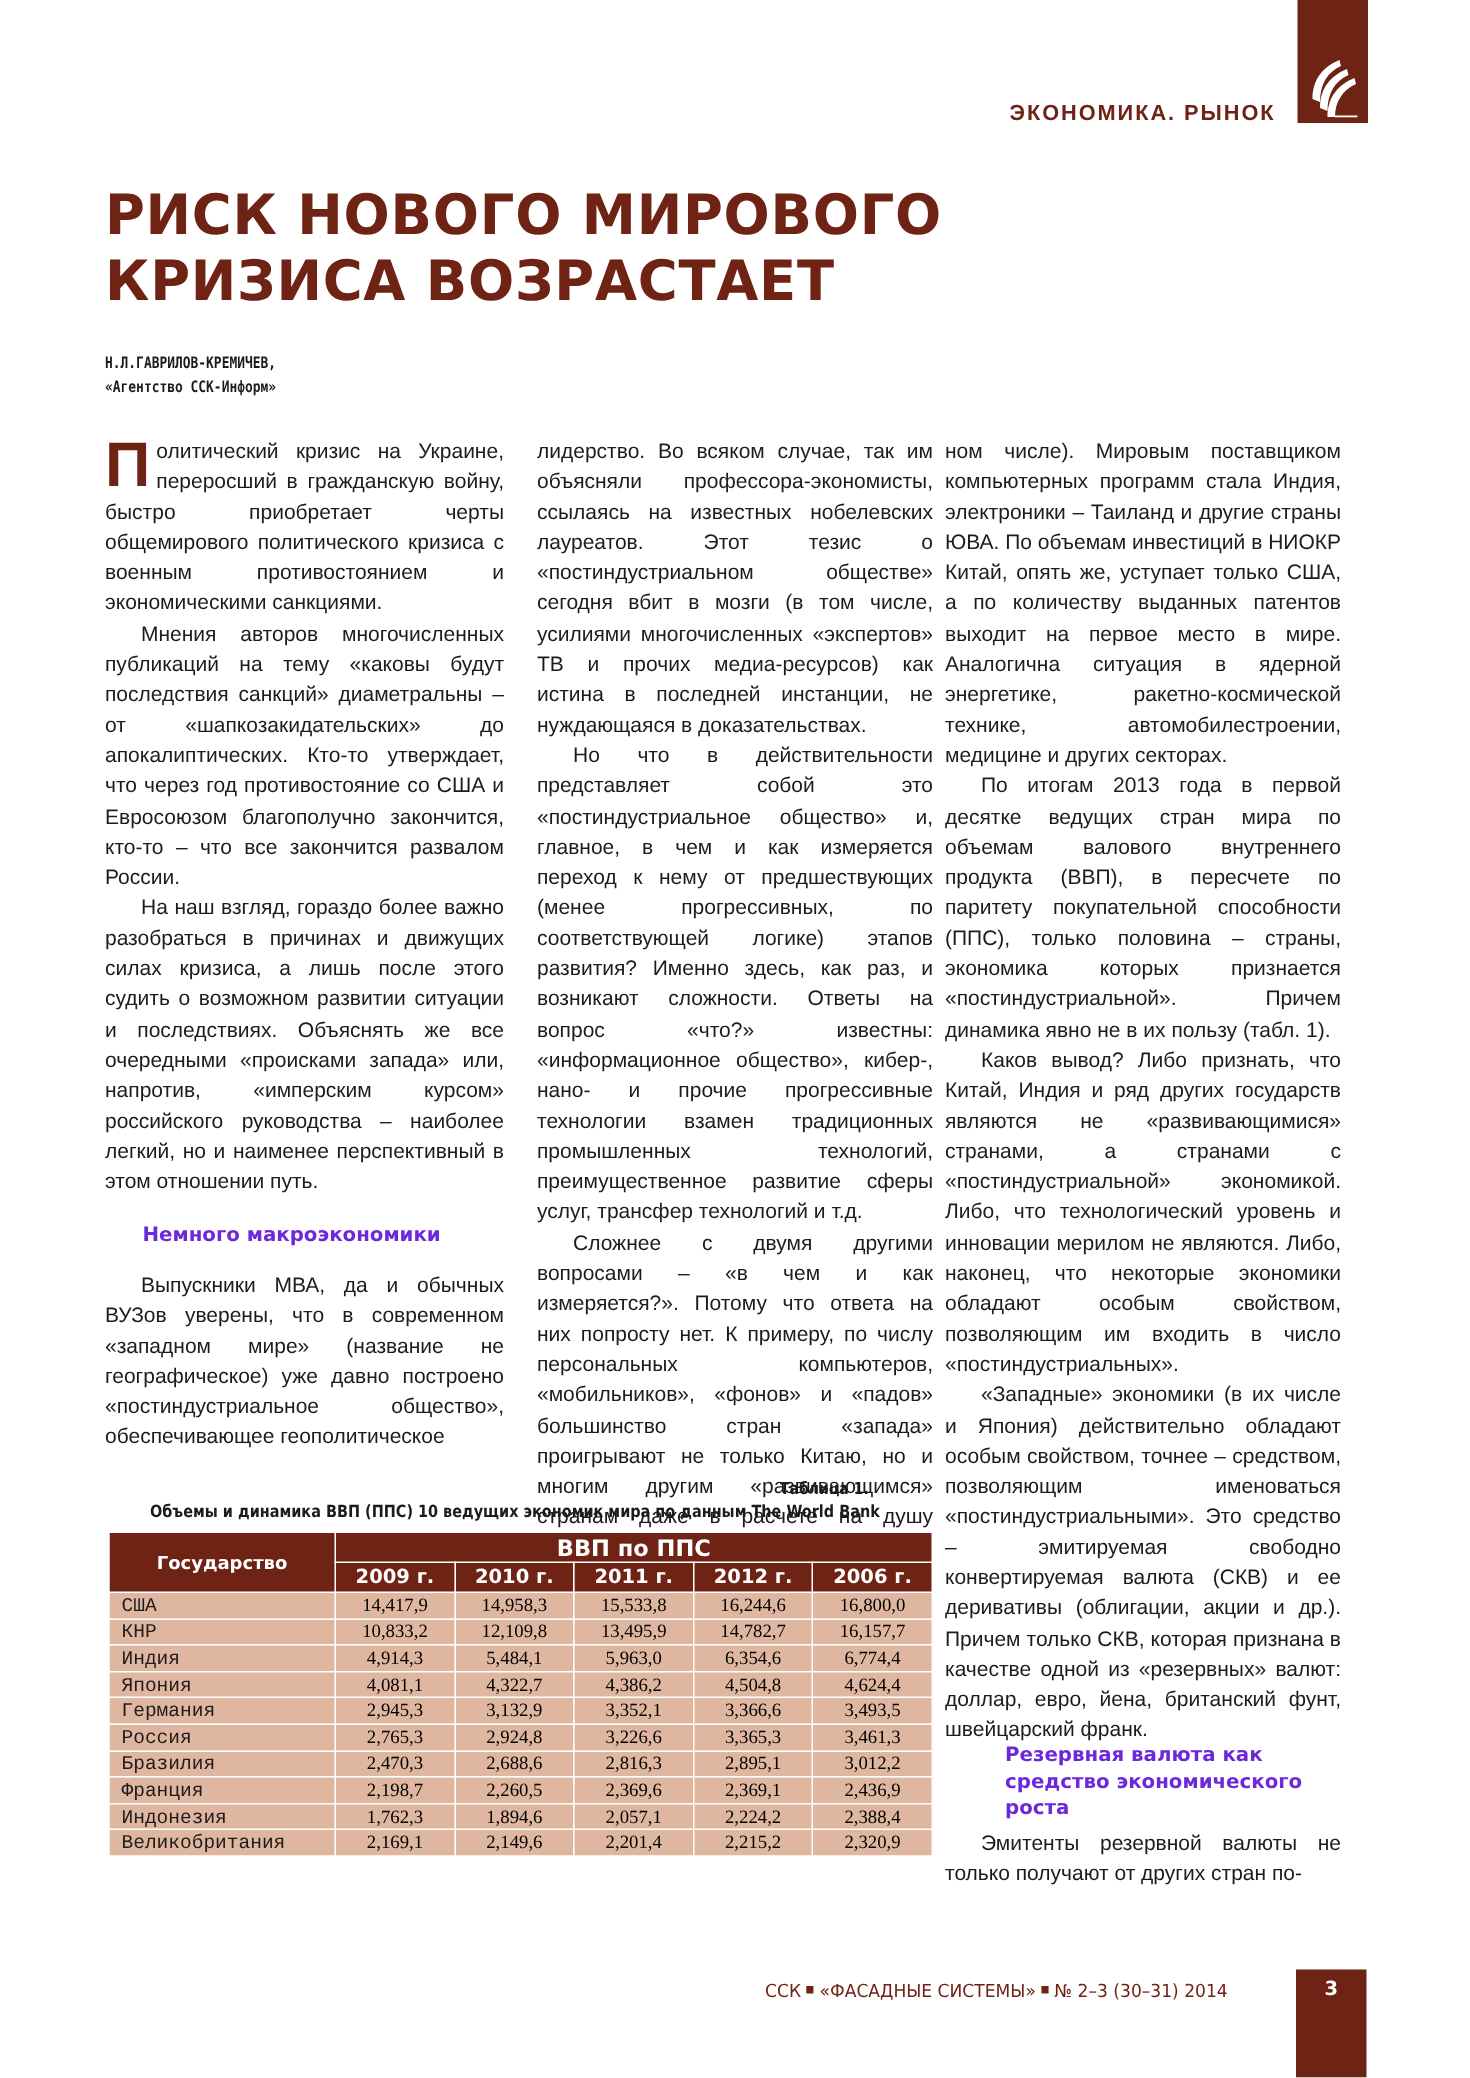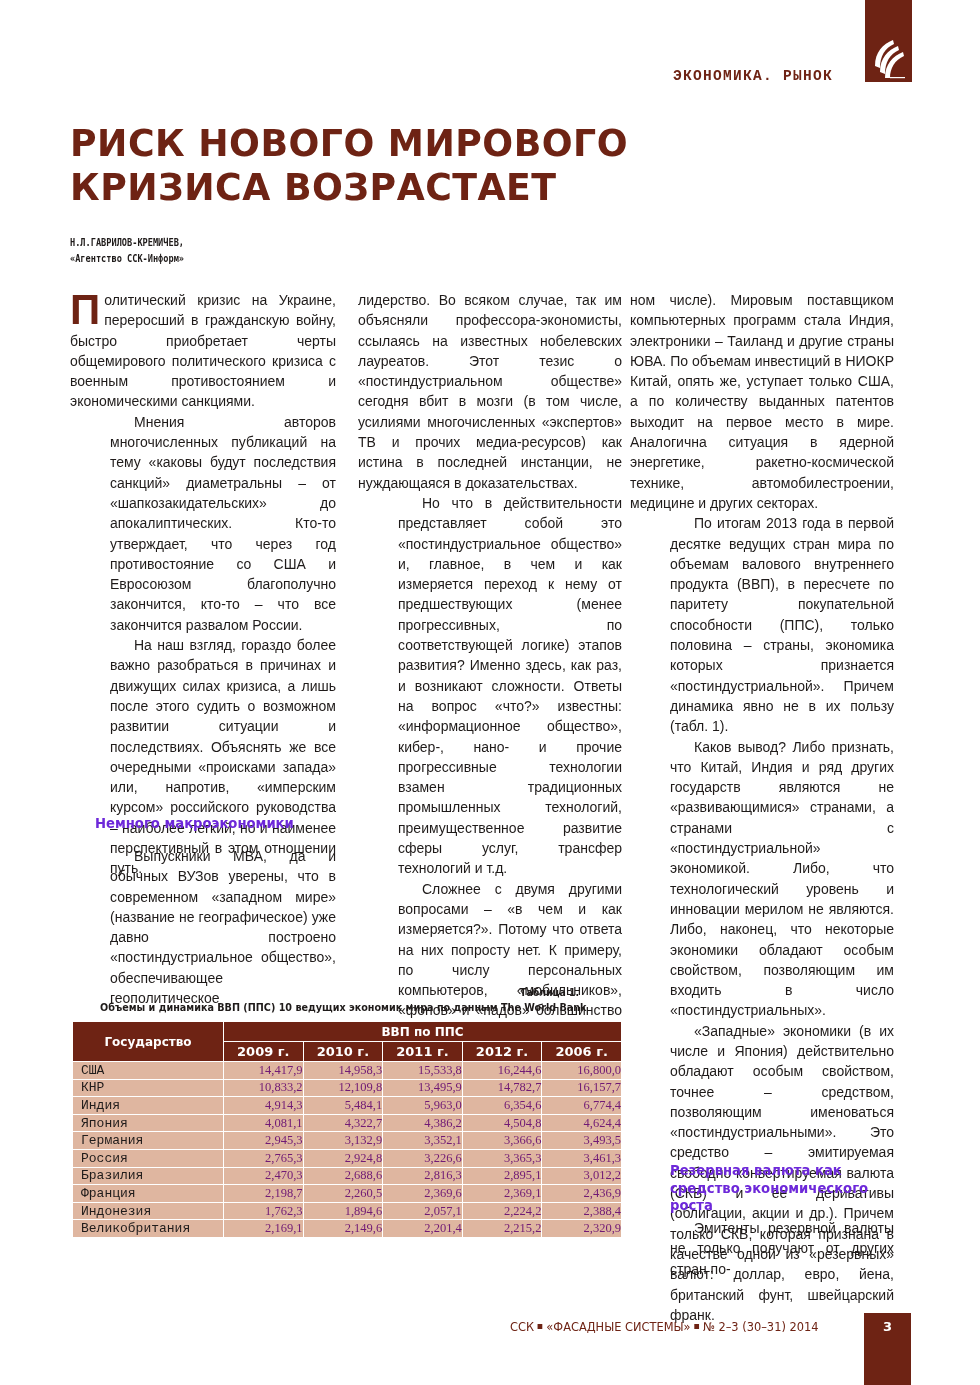--- a/index.html
+++ b/index.html
@@ -1,30 +1,30 @@
 <!DOCTYPE html>
 <html><head>
   <meta charset="utf-8">
   <style>
     html, body { margin: 0; padding: 0; background: #ffffff; }
     body { width: 980px; height: 1385px; position: relative; overflow: hidden;
            font-family: "Liberation Sans", sans-serif; color: #1f1b1a; }
     .logo-box { position: absolute; left: 865px; top: 0; width: 47px; height: 82px; background: #6e2314; }
     .logo-box svg { position: absolute; left: 6px; top: 36px; }
-    .section-label { position: absolute; left: 673px; top: 68px; font-family: Liberation Mono, monospace;
+    .section-label { position: absolute; left: 673px; top: 68px; font-family: Liberation Sans, sans-serif;
                      font-weight: bold; font-size: 14.5px; letter-spacing: 1.3px; color: #6e2314; }
     .title { position: absolute; left: 70px; top: 122px; width: 760px; margin: 0;
              font-family: "DejaVu Sans", sans-serif; font-weight: bold; font-size: 37px;
              line-height: 44px; color: #6e2314; letter-spacing: 0.5px; transform: scaleX(0.98); transform-origin: left; }
     .author { position: absolute; left: 70px; top: 234px; font-family: "DejaVu Sans Mono", monospace;
               font-size: 10.5px; font-weight: bold; line-height: 16px; color: #1f1b1a; transform: scaleX(0.82); transform-origin: left; }
     .author div { white-space: nowrap; }
     .col { position: absolute; top: 290px; font-size: 14px; line-height: 20.3px; text-align: justify; }
     .col p { margin: 0; }
-    .col p.indent { text-indent: 24px; margin-left: 40px; }
+    .col p.indent { text-indent: 24px; }
     .col1 { left: 70px; width: 266px; }
     .col2 { left: 358px; width: 264px; }
     .col3 { left: 630px; width: 264px; }
     .dropcap { float: left; font-size: 42px; line-height: 36px; color: #6e2314; font-weight: bold;
                margin: 2px 4px 0 0; font-family: "Liberation Sans", sans-serif; }
     .subhead { position: absolute; font-family: "DejaVu Sans", sans-serif; font-weight: bold; font-size: 13.2px;
                line-height: 17.5px; color: #6d28d9; }
     .subhead .bar { position: absolute; background: #dfb6a0; height: 8px; z-index: -1; }
     .sub1 { left: 95px; top: 815px; }
     .sub1 .bar { left: -25px; top: 0px; width: 70px; }
@@ -34,25 +34,25 @@
     .col3b { top: 1218px; }
     .table-caption-num { position: absolute; left: 520px; top: 986px; font-family: "DejaVu Sans", sans-serif; font-weight: bold;
                          font-size: 11px; color: #1f1b1a; transform: scaleX(0.85); transform-origin: left; }
     .table-caption { position: absolute; left: 100px; top: 1001px; width: 500px; font-family: "DejaVu Sans", sans-serif; font-weight: bold;
                      font-size: 11.2px; color: #1f1b1a; white-space: nowrap; transform: scaleX(0.86); transform-origin: left; }
     table.gdp { position: absolute; left: 72px; top: 1021px; width: 550px; border-collapse: collapse;
                 font-size: 12.5px; }
     table.gdp th { background: #6e2314; color: #ffffff; font-family: "DejaVu Sans", sans-serif; font-weight: bold;
                    border: 1.5px solid #ffffff; padding: 0; }
     table.gdp th.h-country { width: 150px; font-size: 12px; height: 38px; }
-    table.gdp th.h-group { height: 19px; font-size: 12px; margin-top: 40px; }
+    table.gdp th.h-group { height: 19px; font-size: 15px; margin-top: 40px; }
     table.gdp th.h-year { height: 19px; font-size: 13px; }
     table.gdp td { background: #dfb6a0; border: 1.5px solid #ffffff; height: 16.6px; padding: 0; }
     table.gdp td.country { padding-left: 8px; font-family: Liberation Mono, monospace; font-size: 13px; }
-    table.gdp td.val { text-align: right; font-family: "Liberation Serif", serif; font-size: 12.5px; color: #701a75; }
+    table.gdp td.val { text-align: center; font-family: "Liberation Serif", serif; font-size: 12.5px; color: #000000; }
     .footer { position: absolute; left: 510px; top: 1320px; font-family: "DejaVu Sans", sans-serif; font-size: 12px;
               color: #6e2314; white-space: nowrap; transform: scaleX(0.95); transform-origin: left; }
     .footer .sq { display: inline-block; width: 5px; height: 5px; background: #6e2314; vertical-align: middle; margin: 0 4px 2px 4px; }
     .page-box { position: absolute; left: 864px; top: 1313px; width: 47px; height: 72px; background: #6e2314; }
     .page-num { position: absolute; left: 0; top: 6px; width: 100%; text-align: center; color: #ffffff;
                 font-family: "DejaVu Sans", sans-serif; font-weight: bold; font-size: 13px; }
   </style>
 </head>
 <body>
 

